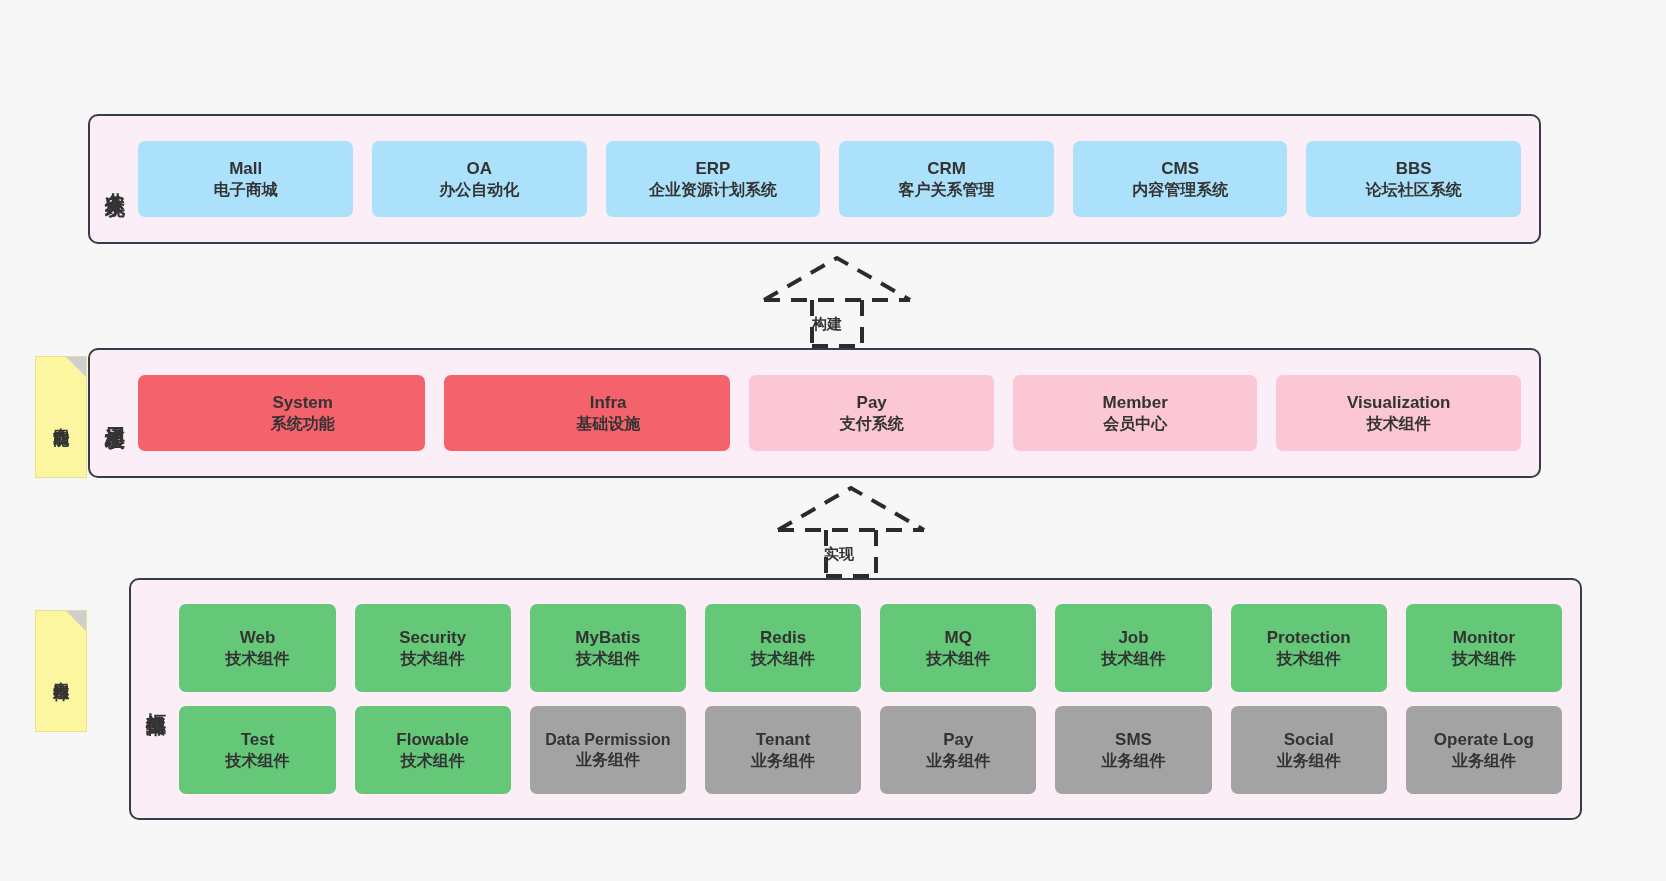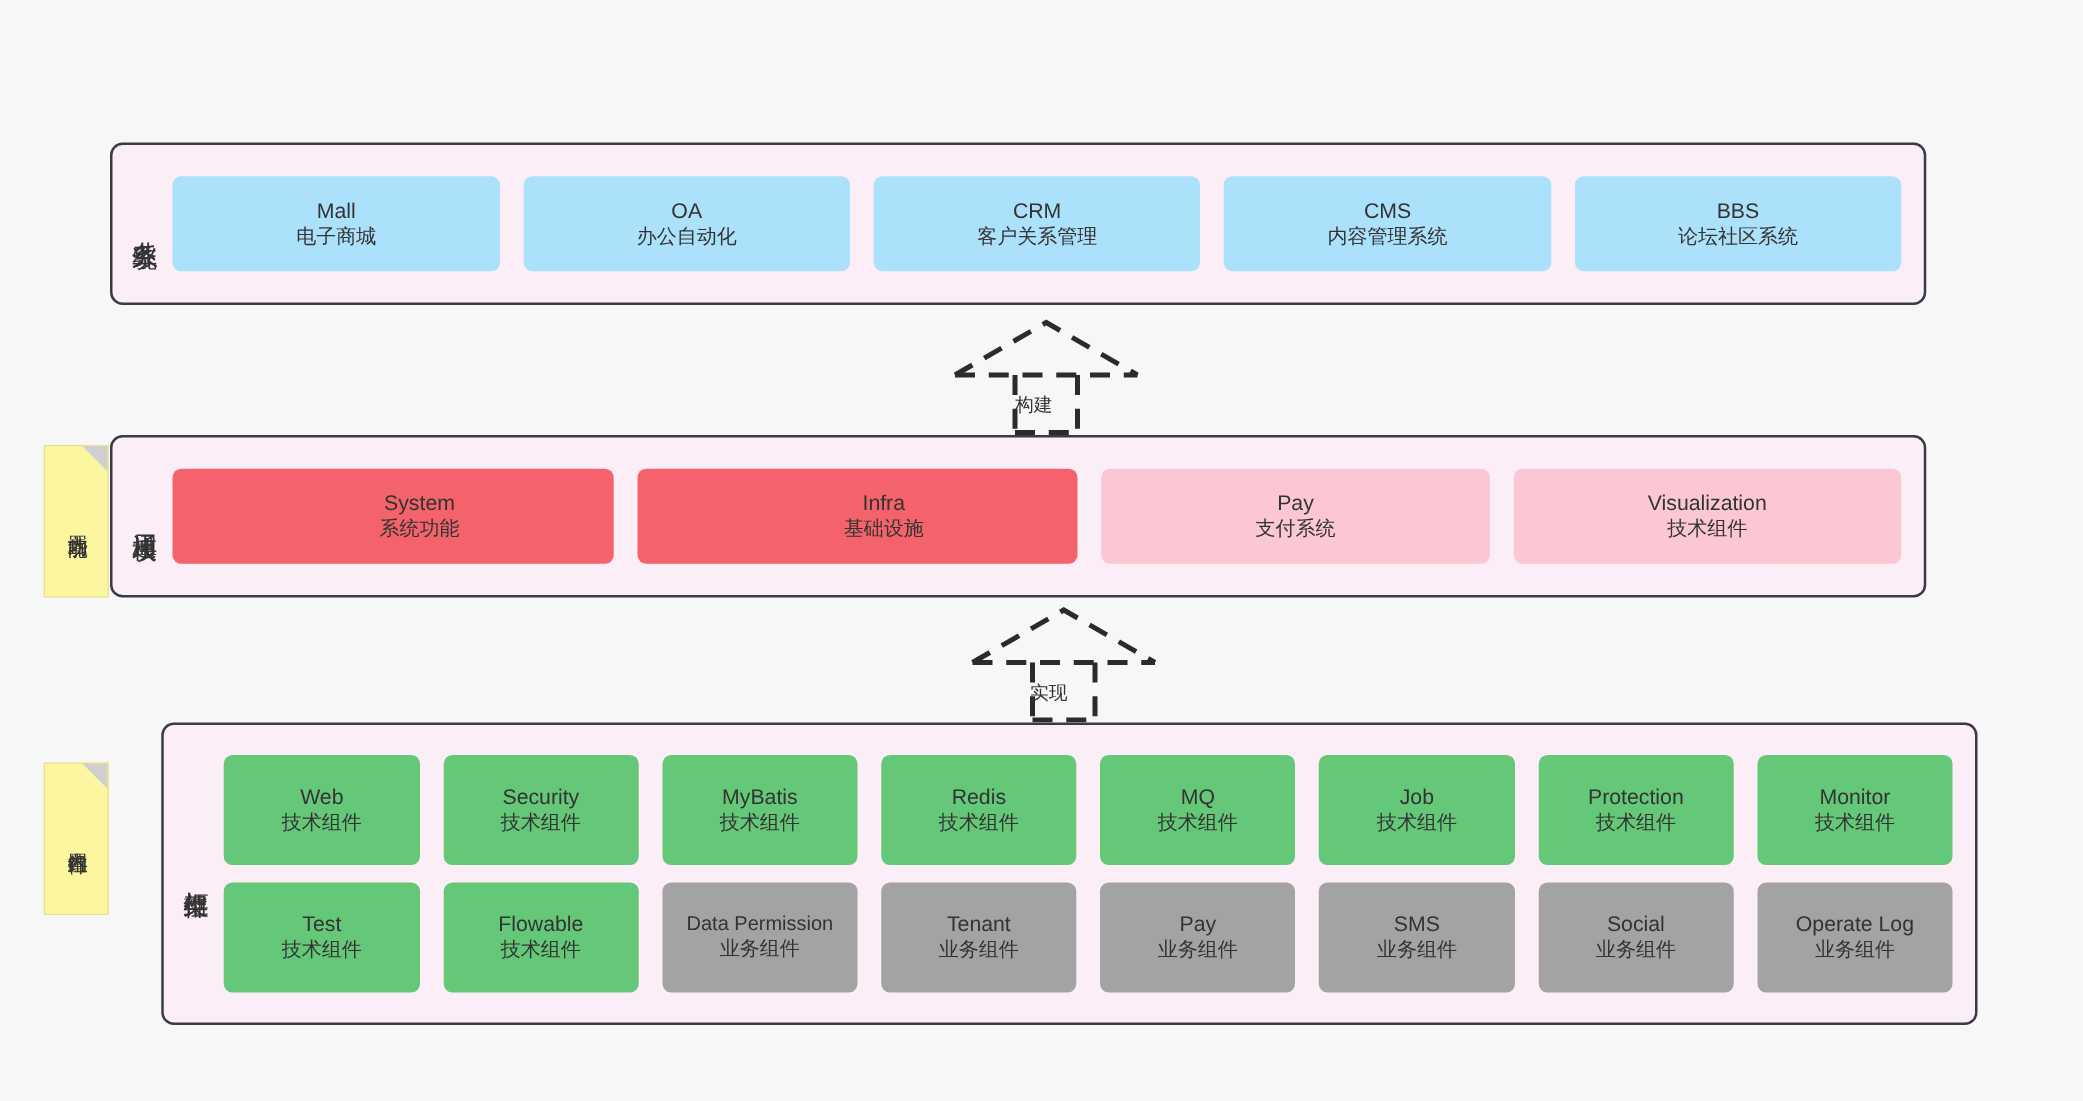--- a/index.html
+++ b/index.html
@@ -4,21 +4,21 @@
 <style>
   html,body{margin:0;padding:0;}
   body{
     width:1666px;height:881px;
     background:#f7f7f7;
     font-family:"Liberation Sans","DejaVu Sans",sans-serif;
     color:#333333;
     overflow:hidden;
     position:relative;
   }
-  .canvas{position:absolute;inset:0;}
+  .canvas{position:absolute;inset:0;font-weight:bold;}
 
   
   .layer{
     position:absolute;
     box-sizing:border-box;
     background:#fbeef6;
     border:2px solid #3b3b47;
     border-radius:10px;
     display:flex;
     align-items:center;
@@ -136,20 +136,24 @@
       <div class="cell-row">
         <div class="cell c-blue">
           <span class="en">Mall</span>
           <span class="cn">电子商城</span>
         </div>
         <div class="cell c-blue">
           <span class="en">OA</span>
           <span class="cn">办公自动化</span>
         </div>
         <div class="cell c-blue">
+          <span class="en">ERP</span>
+          <span class="cn">企业资源计划系统</span>
+        </div>
+        <div class="cell c-blue">
           <span class="en">CRM</span>
           <span class="cn">客户关系管理</span>
         </div>
         <div class="cell c-blue">
           <span class="en">CMS</span>
           <span class="cn">内容管理系统</span>
         </div>
         <div class="cell c-blue">
           <span class="en">BBS</span>
           <span class="cn">论坛社区系统</span>
@@ -184,20 +188,24 @@
         </div>
         <div class="cell c-red">
           <span class="en">Infra</span>
           <span class="cn">基础设施</span>
         </div>
         <div class="cell c-pink">
           <span class="en">Pay</span>
           <span class="cn">支付系统</span>
         </div>
         <div class="cell c-pink">
+          <span class="en">Member</span>
+          <span class="cn">会员中心</span>
+        </div>
+        <div class="cell c-pink">
           <span class="en">Visualization</span>
           <span class="cn">技术组件</span>
         </div>
       </div>
     </div>
   </div>
 
   <div class="arrow-wrap" id="arrow-impl">
     <svg width="170" height="96" viewBox="0 0 170 96">
       <polyline points="12,48 85,6 158,48" fill="none" stroke="#2b2b2b" stroke-width="4" stroke-dasharray="16,11" stroke-linecap="butt"></polyline>

